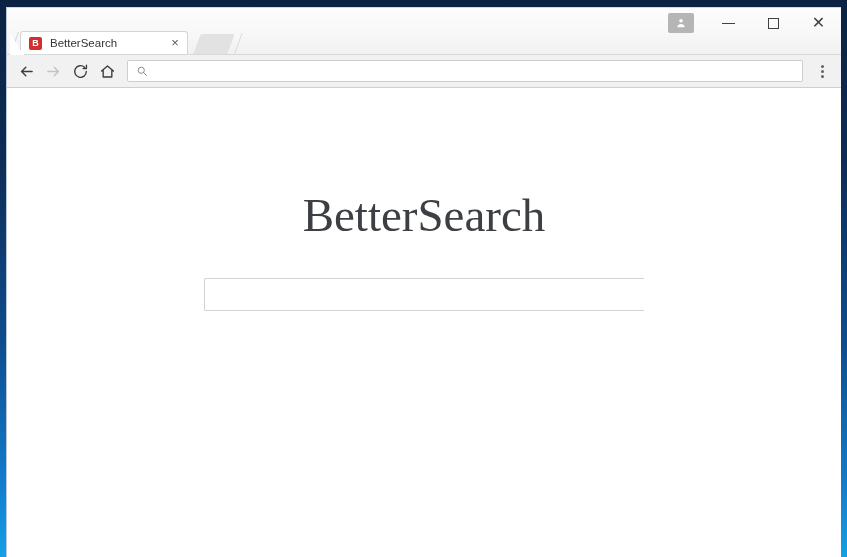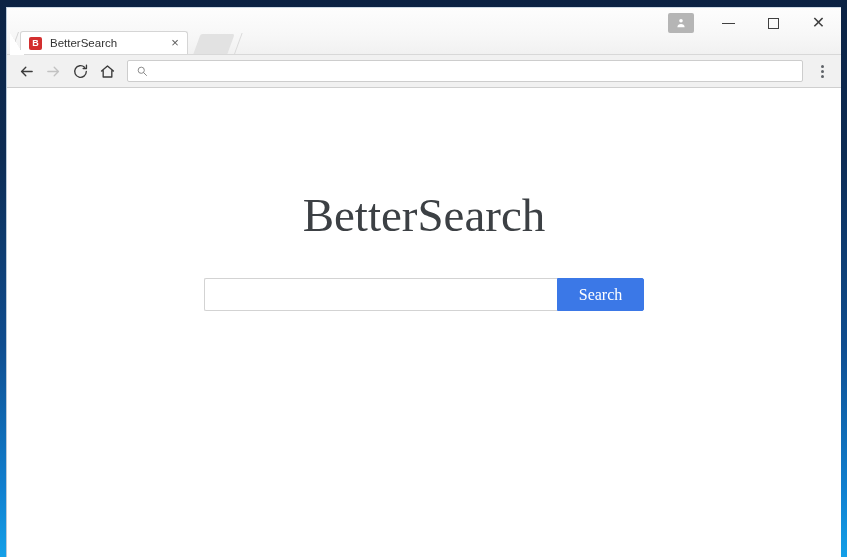--- a/index.html
+++ b/index.html
@@ -415,20 +415,19 @@
       </div>
     </div>
 
     <div id="page">
 
       <div id="brand">BetterSearch</div>
 
       <div id="search-row">
         <div id="search-form">
           <input id="search-input" type="text" placeholder="" style="">
-          <button id="search-button">Search</button>
         </div>
       </div>
 
     </div>
 
   </div>
 </div>
 
 </body></html>

